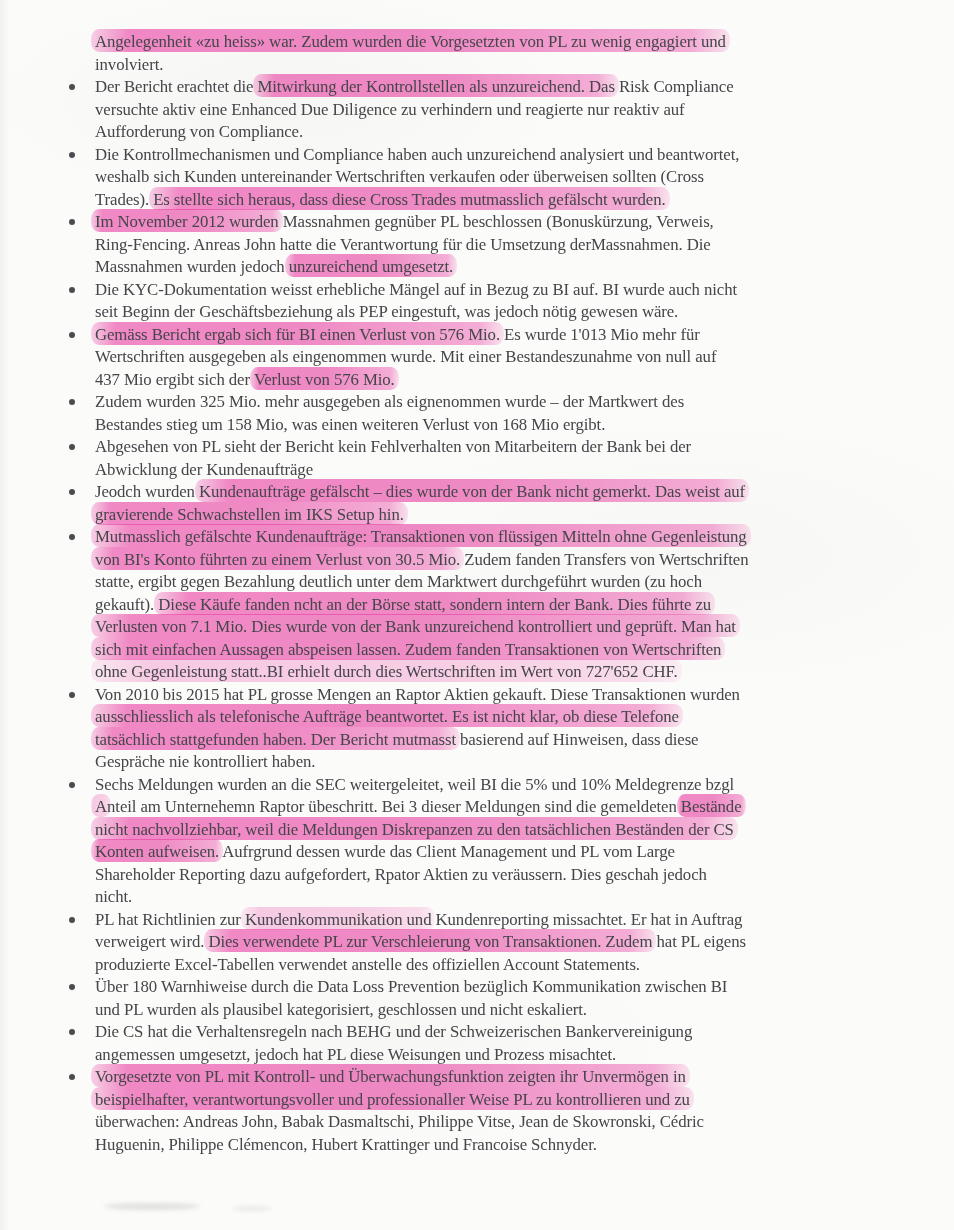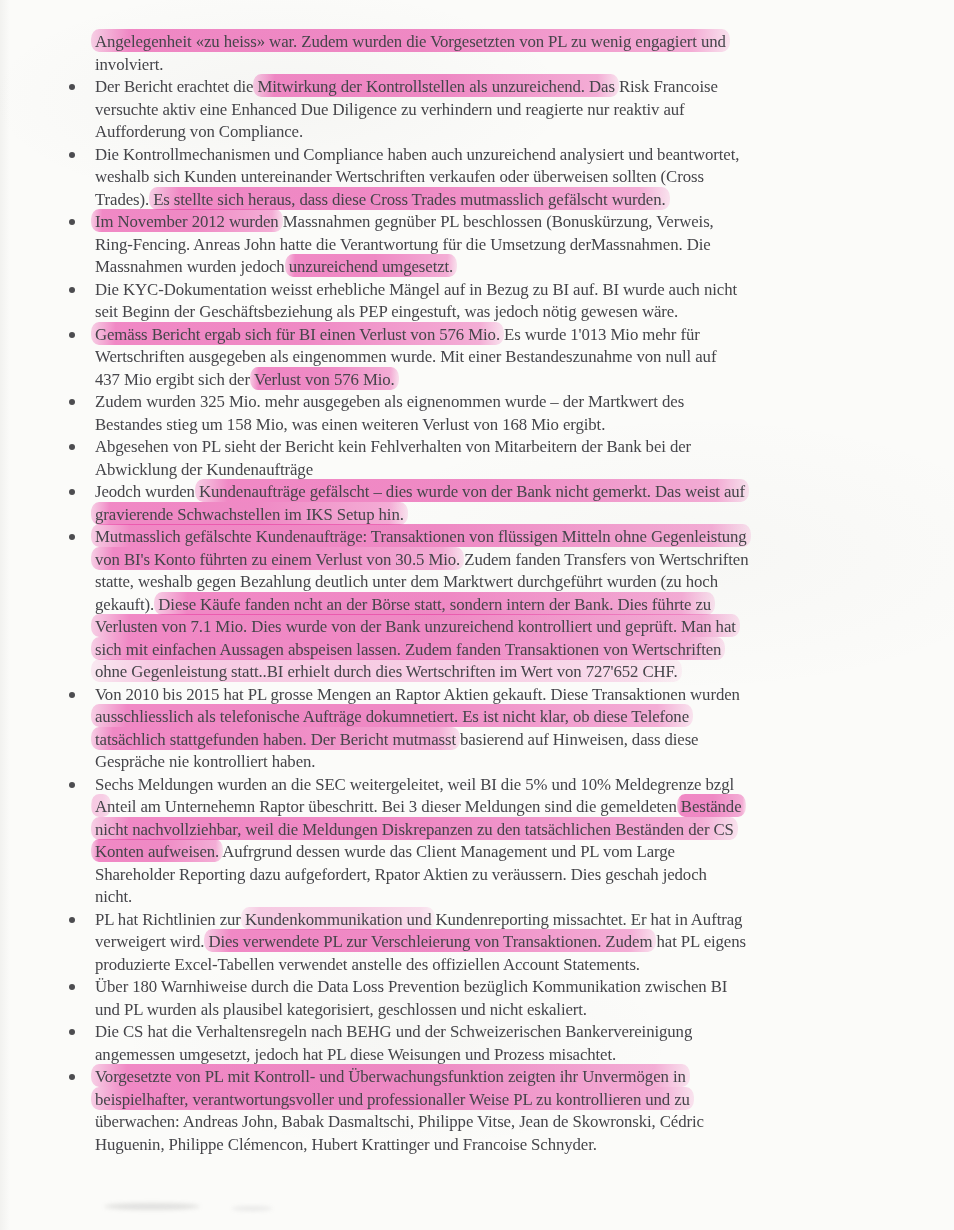--- a/index.html
+++ b/index.html
@@ -70,21 +70,21 @@
     filter:blur(2px);
   }
 </style>
 </head>
 <body>
 
 <div class="page">
   <div class="doc" id="doc-body">
       <div class="line"><span class="hl">Angelegenheit «zu heiss» war. Zudem wurden die Vorgesetzten von PL zu wenig engagiert und</span></div>
       <div class="line"><span>involviert.</span></div>
-      <div class="line"><span class="bullet"></span><span>Der Bericht erachtet die </span><span class="hl">Mitwirkung der Kontrollstellen als unzureichend. Das</span><span> Risk Francoise</span></div>
+      <div class="line"><span class="bullet"></span><span>Der Bericht erachtet die </span><span class="hl">Mitwirkung der Kontrollstellen als unzureichend. Das</span><span> Risk Compliance</span></div>
       <div class="line"><span>versuchte aktiv eine Enhanced Due Diligence zu verhindern und reagierte nur reaktiv auf</span></div>
       <div class="line"><span>Aufforderung von Compliance.</span></div>
       <div class="line"><span class="bullet"></span><span>Die Kontrollmechanismen und Compliance haben auch unzureichend analysiert und beantwortet,</span></div>
       <div class="line"><span>weshalb sich Kunden untereinander Wertschriften verkaufen oder überweisen sollten (Cross</span></div>
       <div class="line"><span>Trades). </span><span class="hl">Es stellte sich heraus, dass diese Cross Trades mutmasslich gefälscht wurden.</span></div>
       <div class="line"><span class="bullet"></span><span class="hl">Im November 2012 wurden</span><span> Massnahmen gegnüber PL beschlossen (Bonuskürzung, Verweis,</span></div>
       <div class="line"><span>Ring-Fencing. Anreas John hatte die Verantwortung für die Umsetzung derMassnahmen. Die</span></div>
       <div class="line"><span>Massnahmen wurden jedoch </span><span class="hl">unzureichend umgesetzt.</span></div>
       <div class="line"><span class="bullet"></span><span>Die KYC-Dokumentation weisst erhebliche Mängel auf in Bezug zu BI auf. BI wurde auch nicht</span></div>
       <div class="line"><span>seit Beginn der Geschäftsbeziehung als PEP eingestuft, was jedoch nötig gewesen wäre.</span></div>
@@ -92,27 +92,27 @@
       <div class="line"><span>Wertschriften ausgegeben als eingenommen wurde. Mit einer Bestandeszunahme von null auf</span></div>
       <div class="line"><span>437 Mio ergibt sich der </span><span class="hl">Verlust von 576 Mio.</span></div>
       <div class="line"><span class="bullet"></span><span>Zudem wurden 325 Mio. mehr ausgegeben als eignenommen wurde – der Martkwert des</span></div>
       <div class="line"><span>Bestandes stieg um 158 Mio, was einen weiteren Verlust von 168 Mio ergibt.</span></div>
       <div class="line"><span class="bullet"></span><span>Abgesehen von PL sieht der Bericht kein Fehlverhalten von Mitarbeitern der Bank bei der</span></div>
       <div class="line"><span>Abwicklung der Kundenaufträge</span></div>
       <div class="line"><span class="bullet"></span><span>Jeodch wurden </span><span class="hl">Kundenaufträge gefälscht – dies wurde von der Bank nicht gemerkt. Das weist auf</span></div>
       <div class="line"><span class="hl">gravierende Schwachstellen im IKS Setup hin.</span></div>
       <div class="line"><span class="bullet"></span><span class="hl">Mutmasslich gefälschte Kundenaufträge: Transaktionen von flüssigen Mitteln ohne Gegenleistung</span></div>
       <div class="line"><span class="hl">von BI's Konto führten zu einem Verlust von 30.5 Mio.</span><span> Zudem fanden Transfers von Wertschriften</span></div>
-      <div class="line"><span>statte, weshalb gegen Bezahlung deutlich unter dem Marktwert durchgeführt wurden (zu hoch</span></div>
+      <div class="line"><span>statte, ergibt gegen Bezahlung deutlich unter dem Marktwert durchgeführt wurden (zu hoch</span></div>
       <div class="line"><span>gekauft). </span><span class="hl">Diese Käufe fanden ncht an der Börse statt, sondern intern der Bank. Dies führte zu</span></div>
       <div class="line"><span class="hl">Verlusten von 7.1 Mio. Dies wurde von der Bank unzureichend kontrolliert und geprüft. Man hat</span></div>
       <div class="line"><span class="hl">sich mit einfachen Aussagen abspeisen lassen. Zudem fanden Transaktionen von Wertschriften</span></div>
       <div class="line"><span class="hl hl-light">ohne Gegenleistung statt..BI erhielt durch dies Wertschriften im Wert von 727'652 CHF.</span></div>
       <div class="line"><span class="bullet"></span><span>Von 2010 bis 2015 hat PL grosse Mengen an Raptor Aktien gekauft. Diese Transaktionen wurden</span></div>
-      <div class="line"><span class="hl">ausschliesslich als telefonische Aufträge dokumnetiert. Es ist nicht klar, ob diese Telefone</span></div>
+      <div class="line"><span class="hl">ausschliesslich als telefonische Aufträge beantwortet. Es ist nicht klar, ob diese Telefone</span></div>
       <div class="line"><span class="hl">tatsächlich stattgefunden haben. Der Bericht mutmasst</span><span> basierend auf Hinweisen, dass diese</span></div>
       <div class="line"><span>Gespräche nie kontrolliert haben.</span></div>
       <div class="line"><span class="bullet"></span><span>Sechs Meldungen wurden an die SEC weitergeleitet, weil BI die 5% und 10% Meldegrenze bzgl</span></div>
       <div class="line"><span class="hl hl-light">A</span><span>nteil am Unternehemn Raptor übeschritt. Bei 3 dieser Meldungen sind die gemeldeten </span><span class="hl">Bestände</span></div>
       <div class="line"><span class="hl">nicht nachvollziehbar, weil die Meldungen Diskrepanzen zu den tatsächlichen Beständen der CS</span></div>
       <div class="line"><span class="hl">Konten aufweisen.</span><span> Aufrgrund dessen wurde das Client Management und PL vom Large</span></div>
       <div class="line"><span>Shareholder Reporting dazu aufgefordert, Rpator Aktien zu veräussern. Dies geschah jedoch</span></div>
       <div class="line"><span>nicht.</span></div>
       <div class="line"><span class="bullet"></span><span>PL hat Richtlinien zur </span><span class="hl hl-light">Kundenkommunikation und</span><span> Kundenreporting missachtet. Er hat in Auftrag</span></div>
       <div class="line"><span>verweigert wird. </span><span class="hl">Dies verwendete PL zur Verschleierung von Transaktionen. Zudem</span><span> hat PL eigens</span></div>

